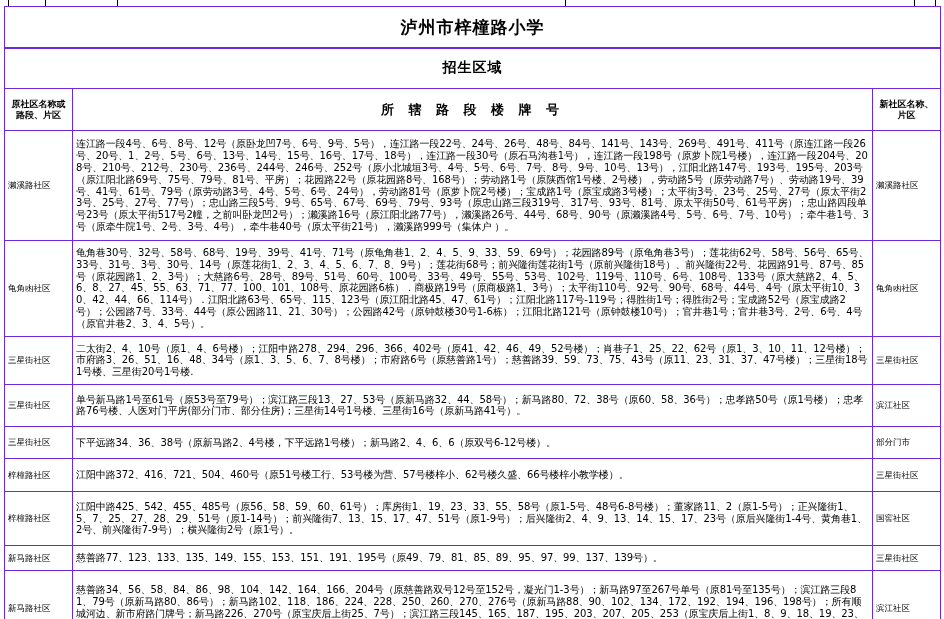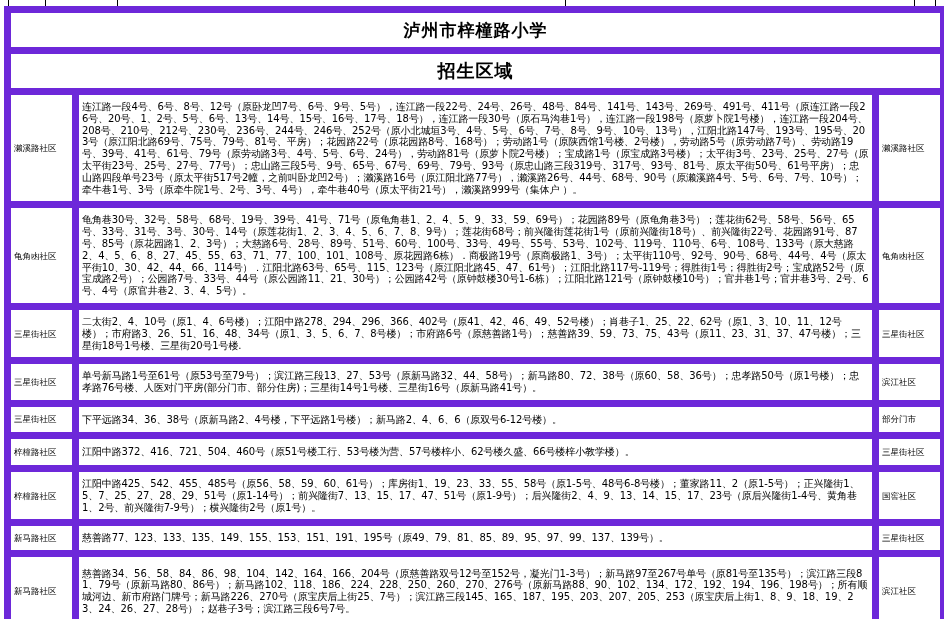--- a/index.html
+++ b/index.html
@@ -39,40 +39,41 @@
     border-left: 1px solid #000;
   }
   table.sheet {
     width: 936px;
     margin: 0 auto;
     border-collapse: collapse;
     table-layout: fixed;
     background: #fff;
   }
   table.sheet td {
-    border: 7px solid #6d28d9;
+    border: 1px solid #6d28d9;
     vertical-align: middle;
     padding: 6px 3px;
     box-sizing: border-box;
     line-height: 1.18;
   }
   .title-cell {
     text-align: center;
     font-weight: bold;
     font-size: 17px;
     letter-spacing: 1px;
     height: 41px;
     border-bottom-width: 2px !important;
   }
   .subtitle-cell {
     text-align: center;
     font-weight: bold;
-    font-size: 18px;
+    font-size: 14px;
     letter-spacing: 1px;
     height: 41px;
+    font-family: Liberation Serif, serif;
   }
   .hdr {
     text-align: center;
     font-weight: bold;
     font-size: 9px;
     line-height: 1.25;
     height: 42px;
   }
   .hdr-main {
     text-align: center;
@@ -125,20 +126,25 @@
       <col class="col-main">
       <col class="col-new">
     </colgroup>
     <tbody>
       <tr>
         <td class="title-cell" colspan="3">泸州市梓橦路小学</td>
       </tr>
       <tr>
         <td class="subtitle-cell" colspan="3">招生区域</td>
       </tr>
+      <tr>
+        <td class="hdr">原社区名称或路段、片区</td>
+        <td class="hdr-main">所 辖 路 段 楼 牌 号</td>
+        <td class="hdr">新社区名称、片区</td>
+      </tr>
 
       <tr class="r-tall">
         <td class="old-name">濑溪路社区</td>
         <td class="detail">连江路一段4号、6号、8号、12号（原卧龙凹7号、6号、9号、5号），连江路一段22号、24号、26号、48号、84号、141号、143号、269号、491号、411号（原连江路一段26号、20号、1、2号、5号、6号、13号、14号、15号、16号、17号、18号），连江路一段30号（原石马沟巷1号），连江路一段198号（原萝卜院1号楼），连江路一段204号、208号、210号、212号、230号、236号、244号、246号、252号（原小北城垣3号、4号、5号、6号、7号、8号、9号、10号、13号），江阳北路147号、193号、195号、203号（原江阳北路69号、75号、79号、81号、平房）；花园路22号（原花园路8号、168号）；劳动路1号（原陕西馆1号楼、2号楼），劳动路5号（原劳动路7号）、劳动路19号、39号、41号、61号、79号（原劳动路3号、4号、5号、6号、24号），劳动路81号（原萝卜院2号楼）；宝成路1号（原宝成路3号楼）；太平街3号、23号、25号、27号（原太平街23号、25号、27号、77号）；忠山路三段5号、9号、65号、67号、69号、79号、93号（原忠山路三段319号、317号、93号、81号、原太平街50号、61号平房）；忠山路四段单号23号（原太平街517号2幢，之前叫卧龙凹2号）；濑溪路16号（原江阳北路77号），濑溪路26号、44号、68号、90号（原濑溪路4号、5号、6号、7号、10号）；牵牛巷1号、3号（原牵牛院1号、2号、3号、4号），牵牛巷40号（原太平街21号），濑溪路999号（集体户 ）。</td>
         <td class="new-name">濑溪路社区</td>
       </tr>
 
       <tr class="r-tall2">
         <td class="old-name">龟角凼社区</td>
         <td class="detail">龟角巷30号、32号、58号、68号、19号、39号、41号、71号（原龟角巷1、2、4、5、9、33、59、69号）；花园路89号（原龟角巷3号）；莲花街62号、58号、56号、65号、33号、31号、3号、30号、14号（原莲花街1、2、3、4、5、6、7、8、9号）；莲花街68号；前兴隆街莲花街1号（原前兴隆街18号）、前兴隆街22号、花园路91号、87号、85号（原花园路1、2、3号）；大慈路6号、28号、89号、51号、60号、100号、33号、49号、55号、53号、102号、119号、110号、6号、108号、133号（原大慈路2、4、5、6、8、27、45、55、63、71、77、100、101、108号、原花园路6栋）．商极路19号（原商极路1、3号）；太平街110号、92号、90号、68号、44号、4号（原太平街10、30、42、44、66、114号）．江阳北路63号、65号、115、123号（原江阳北路45、47、61号）；江阳北路117号-119号；得胜街1号；得胜街2号；宝成路52号（原宝成路2号）；公园路7号、33号、44号（原公园路11、21、30号）；公园路42号（原钟鼓楼30号1-6栋）；江阳北路121号（原钟鼓楼10号）；官井巷1号；官井巷3号、2号、6号、4号（原官井巷2、3、4、5号）。</td>

